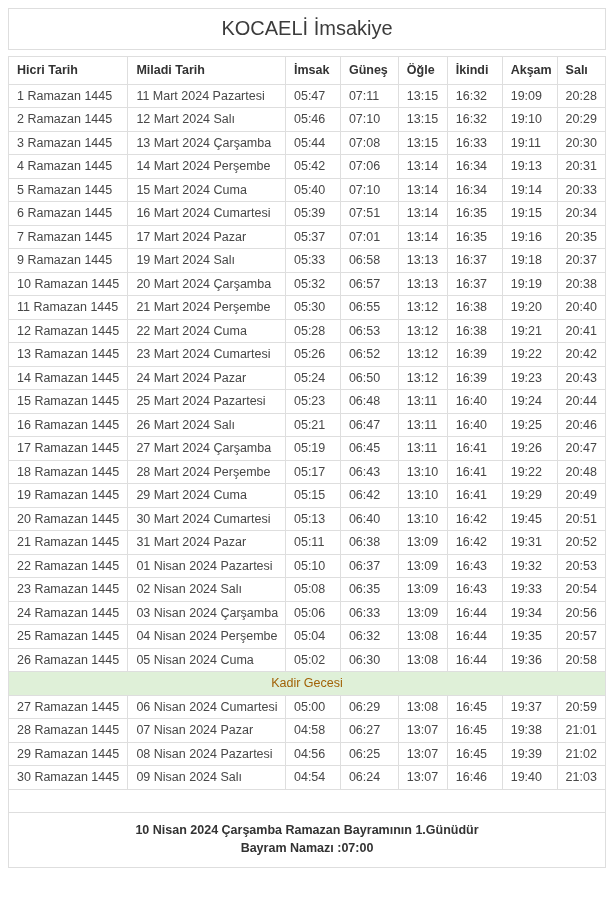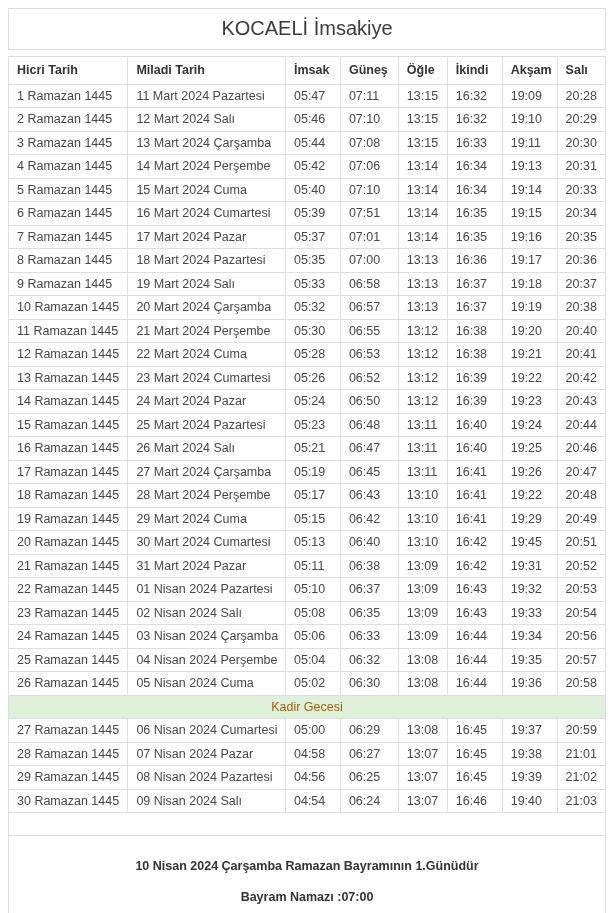--- a/index.html
+++ b/index.html
@@ -69,21 +69,21 @@
     background: #fff;
   }
   .footer-box {
     border: 1px solid var(--border);
     border-top: 0;
     text-align: center;
     padding: 6px 0 8px;
     background: #fff;
   }
   .footer-box p {
-    margin: 17px 0;
+    margin: 4px 0;
     font-size: 12.5px;
     font-weight: bold;
     color: var(--text-strong);
   }
 </style>
 </head>
 <body>
 
 <div class="wrap">
 
@@ -183,30 +183,20 @@
       <td>7 Ramazan 1445</td>
       <td>17 Mart 2024 Pazar</td>
       <td>05:37</td>
       <td>07:01</td>
       <td>13:14</td>
       <td>16:35</td>
       <td>19:16</td>
       <td>20:35</td>
     </tr>
 
-    <tr>
-      <td>8 Ramazan 1445</td>
-      <td>18 Mart 2024 Pazartesi</td>
-      <td>05:35</td>
-      <td>07:00</td>
-      <td>13:13</td>
-      <td>16:36</td>
-      <td>19:17</td>
-      <td>20:36</td>
-    </tr>
 
     <tr>
       <td>9 Ramazan 1445</td>
       <td>19 Mart 2024 Salı</td>
       <td>05:33</td>
       <td>06:58</td>
       <td>13:13</td>
       <td>16:37</td>
       <td>19:18</td>
       <td>20:37</td>

